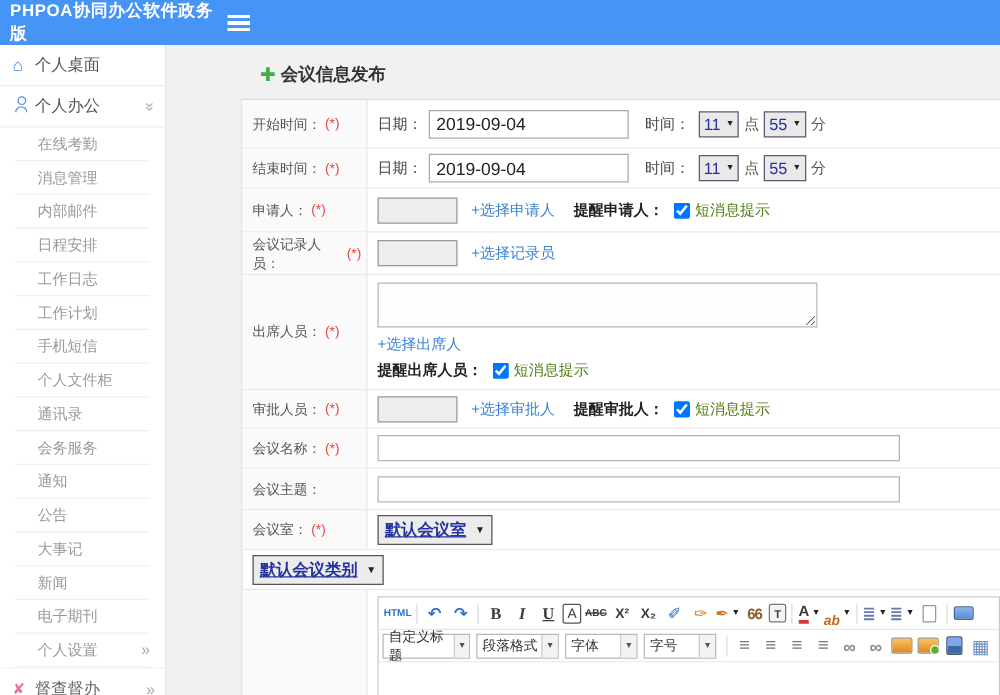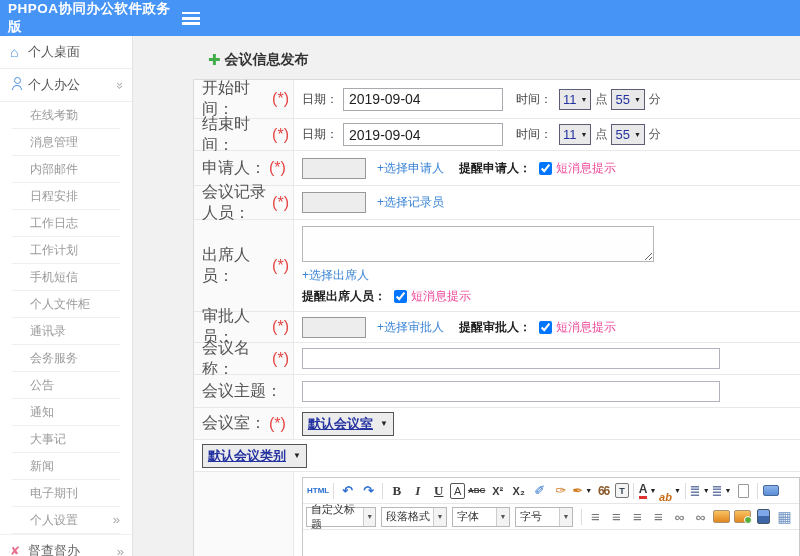--- a/index.html
+++ b/index.html
@@ -34,35 +34,35 @@
 
   
   .main { flex:1; background:#f1f1f2; overflow:hidden; }
   .page-title { margin:15px 0 10px 75px; display:flex; align-items:center; font-size:14px; font-weight:bold; color:#333; }
   .plus-icon { color:#3fae49; font-size:15px; font-weight:bold; margin-right:4px; }
 
   
   .form-table { margin-left:60px; background:#fff; border:1px solid #dcdcdc; border-right:none; }
   .frow { display:flex; border-bottom:1px solid #e8e8e8; }
   .frow:last-child { border-bottom:none; }
-  .flabel { width:100px; flex:none; background:#fafafa; border-right:1px solid #e8e8e8; padding:0 4px 0 8px; font-size:16px; color:#555; display:flex; align-items:center; }
+  .flabel { width:100px; flex:none; background:#fafafa; border-right:1px solid #e8e8e8; padding:0 4px 0 8px; font-size:11px; color:#555; display:flex; align-items:center; }
   .req { color:#e54545; margin-left:3px; }
   .fcontent { flex:1; padding:4px 8px; display:flex; align-items:center; font-size:12px; color:#333; overflow:hidden; }
   .fcontent.col { flex-direction:column; align-items:flex-start; justify-content:center; }
   .sublabel { color:#444; margin-right:5px; white-space:nowrap; }
   .time-label { margin-left:13px; }
   .unit { color:#555; margin:0 2px; white-space:nowrap; }
   .date-input { width:160px; height:23px; border:1px solid #a9a9b0; font-size:14px; color:#222; padding:0 5px; background:#fff; font-family:"Liberation Sans","DejaVu Sans",sans-serif; }
   .mini-select { display:inline-flex; align-items:center; gap:4px; background:#e9e9e9; border:1px solid #5c5c74; padding:1px 3px; height:21px; color:#2433a0; font-size:13px; margin:0 2px; cursor:pointer; }
   .caret { font-size:7px; color:#222; font-style:normal; }
   .small-input { width:64px; height:21px; background:#ededed; border:1px solid #999; }
   .link { color:#3a84d6; text-decoration:none; margin-left:11px; white-space:nowrap; cursor:pointer; }
   .remind { font-weight:bold; color:#222; margin-left:15px; white-space:nowrap; }
   .sms-cb { margin:0 4px 0 8px; width:13px; height:13px; }
-  .cb-label { color:#ec4899; white-space:nowrap; }
+  .cb-label { color:#4d7c0f; white-space:nowrap; }
   .attendees-box { width:352px; height:52px; border:1px solid #b7b7b7; background:#fefefe; margin:2px 0 3px 0; font-family:inherit; }
   .link-line, .remind-line { display:flex; align-items:center; margin:2px 0; }
   .remind-line .remind { margin-left:0; }
   .wide-input { width:418px; height:21px; border:1px solid #b3b3c0; background:#fff; padding:0 4px; font-size:12px; }
   .form-select { display:inline-flex; align-items:center; gap:7px; background:#ececec; border:1px solid #555; padding:2px 5px; color:#2433a0; font-size:13px; font-weight:bold; cursor:pointer; }
   .form-select u { text-decoration:underline; }
   .form-select .caret { font-size:8px; }
 
   
   .editor { width:498px; border:1px solid #c9c9c9; background:#fff; margin-top:4px; }
@@ -143,24 +143,24 @@
         <li>
             <span class="grow">个人文件柜</span>
           </li>
         <li>
             <span class="grow">通讯录</span>
           </li>
         <li>
             <span class="grow">会务服务</span>
           </li>
         <li>
+            <span class="grow">通知</span>
+          </li>
+        <li>
             <span class="grow">公告</span>
-          </li>
-        <li>
-            <span class="grow">通知</span>
           </li>
         <li>
             <span class="grow">大事记</span>
           </li>
         <li>
             <span class="grow">新闻</span>
           </li>
         <li>
             <span class="grow">电子期刊</span>
           </li>

